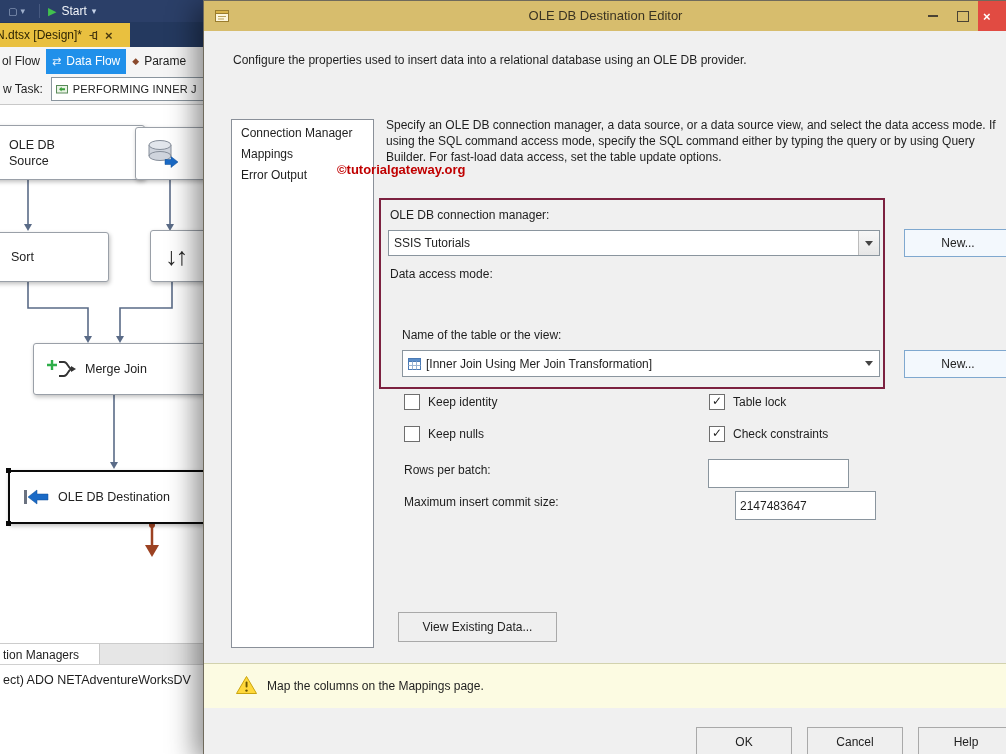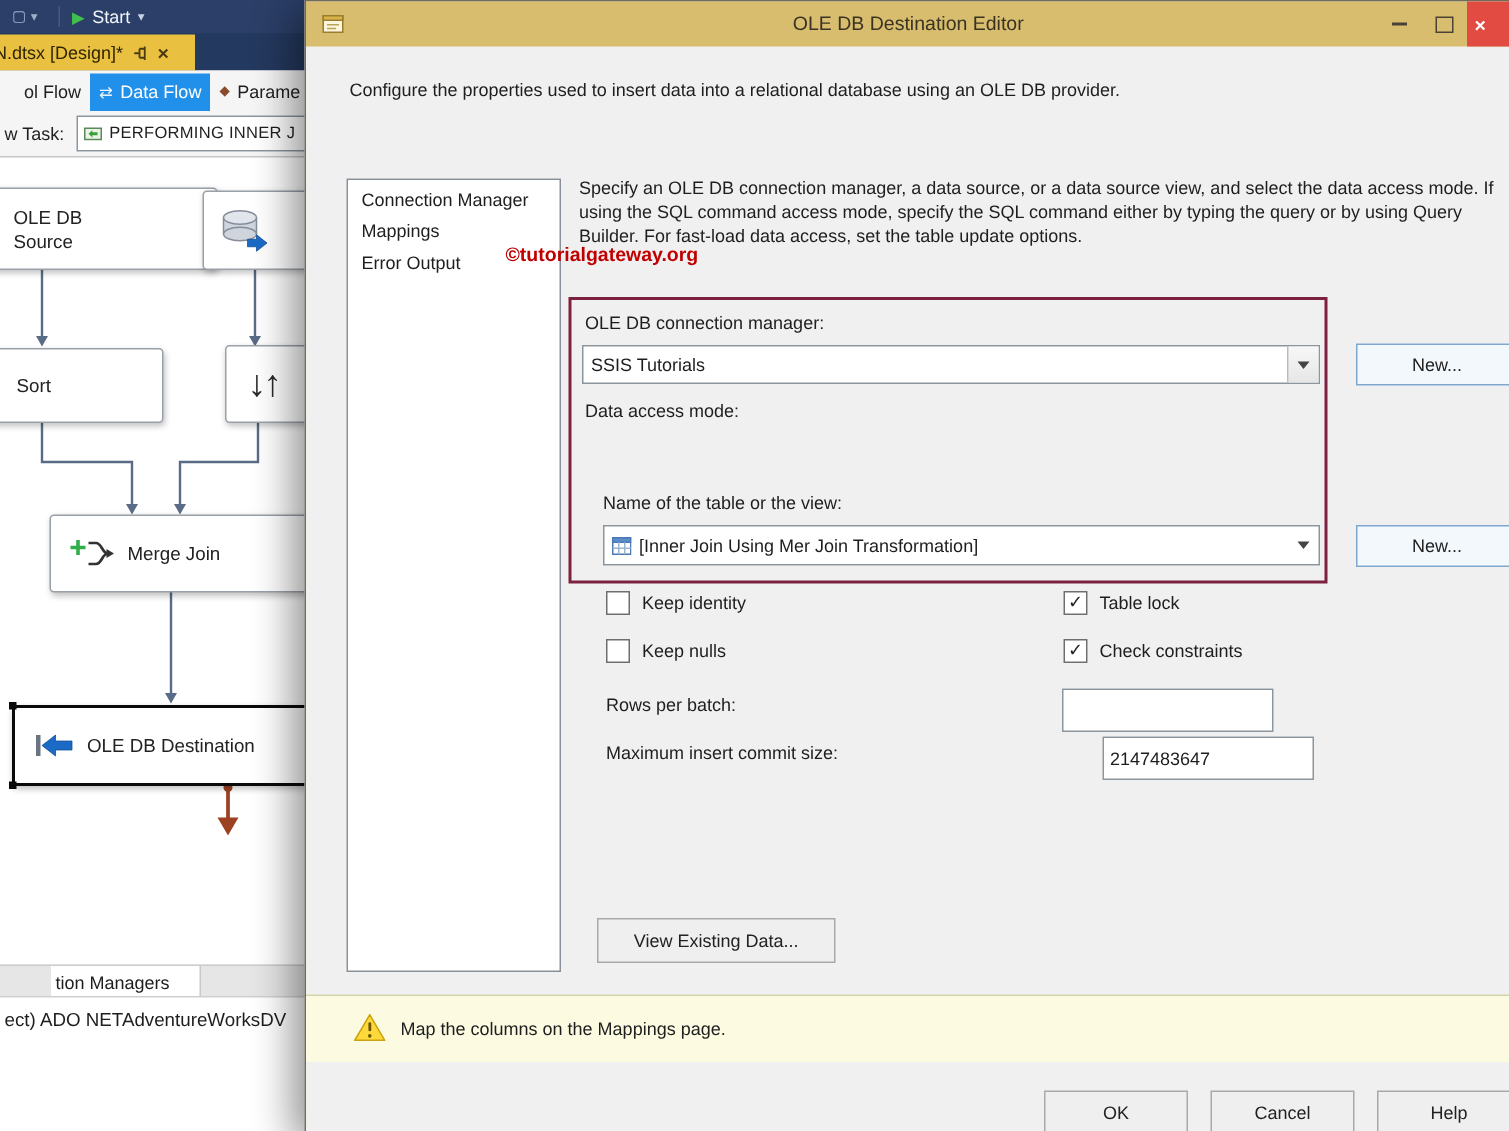--- a/index.html
+++ b/index.html
@@ -20,21 +20,21 @@
 
   .vs-tabrow{position:absolute;left:0;top:22px;width:100%;height:25px;background:#24395f;z-index:2;}
   .doc-tab{position:absolute;left:-10px;top:1px;width:128px;height:24px;background:#e9c03f;
            display:flex;align-items:center;gap:6px;padding:0 6px;color:#2f2504;}
   .doc-tab-label{font-size:12px;white-space:nowrap;}
   .tab-close{font-size:13px;font-weight:bold;color:#4a3a10;line-height:1;}
 
   .vs-designer-tabs{position:absolute;left:0;top:47px;width:100%;height:27px;background:#f5f5f5;z-index:2;
                     display:flex;align-items:center;}
   .des-tab{display:flex;align-items:center;gap:5px;height:27px;padding:0 6px;color:#1e1e1e;}
-  .des-tab.cut{padding-left:16px;}
+  .des-tab.cut{padding-left:2px;}
   .des-tab.active{background:#2090ea;color:#fff;height:25px;margin-top:1px;}
   .des-ico-swap{font-size:11px;color:#eaf4ff;}
   .des-ico-diamond{font-size:9px;color:#8a4a2c;}
 
   .vs-taskrow{position:absolute;left:0;top:74px;width:100%;height:30px;background:#f5f5f5;z-index:2;
               border-bottom:1px solid #c8c8c8;display:flex;align-items:center;}
   .task-label{margin-left:3px;white-space:nowrap;}
   .task-combo{margin-left:8px;width:160px;height:22px;background:#fff;border:1px solid #8a959e;
               display:flex;align-items:center;gap:5px;padding:0 4px;overflow:hidden;}
   .task-combo-text{font-size:11px;white-space:nowrap;letter-spacing:.2px;}
@@ -51,21 +51,21 @@
   .fb-sorticon{left:150px;top:230px;width:115px;height:50px;padding-left:14px;}
   .sort-glyphs{font-size:25px;font-weight:bold;color:#2a2a2a;letter-spacing:-2px;}
   .fb-merge{left:33px;top:343px;width:163px;height:50px;padding-left:12px;gap:9px;}
   .fb-dest{left:8px;top:470px;width:212px;height:50px;border:2px solid #0a0a0a;padding-left:13px;gap:9px;}
   .handle{position:absolute;width:5px;height:5px;background:#0a0a0a;}
   .h-tl{left:-4px;top:-4px;} .h-bl{left:-4px;bottom:-4px;} .h-tr{right:-4px;top:-4px;} .h-br{right:-4px;bottom:-4px;}
 
   .vs-bottombar{position:absolute;left:0;top:643px;width:100%;height:21px;background:#e6e6e6;
                 border-top:1px solid #cccccc;z-index:2;}
   .cm-tab{position:absolute;left:0;top:0;width:96px;height:21px;background:#fff;
-          border-right:1px solid #c9c9c9;display:flex;align-items:center;padding-left:3px;margin-left:34px;}
+          border-right:1px solid #c9c9c9;display:flex;align-items:center;padding-left:3px;}
   .vs-connlist{position:absolute;left:0;top:664px;width:100%;height:90px;background:#fff;z-index:2;
                border-top:1px solid #d0d0d0;}
   .conn-item{position:absolute;left:3px;top:8px;white-space:nowrap;font-size:12.5px;}
 
   
   .dialog{position:absolute;left:203px;top:0;width:803px;height:754px;background:#f0f0f0;
           border:1px solid #6f6a5c;border-right:none;box-shadow:-8px 6px 26px rgba(0,0,0,.45);z-index:20;}
   .dlg-titlebar{position:absolute;left:0;top:0;width:100%;height:30px;background:#d7bd6d;}
   .dlg-icon{position:absolute;left:10px;top:7px;}
   .dlg-title{position:absolute;left:0;right:0;top:0;height:30px;line-height:30px;text-align:center;

